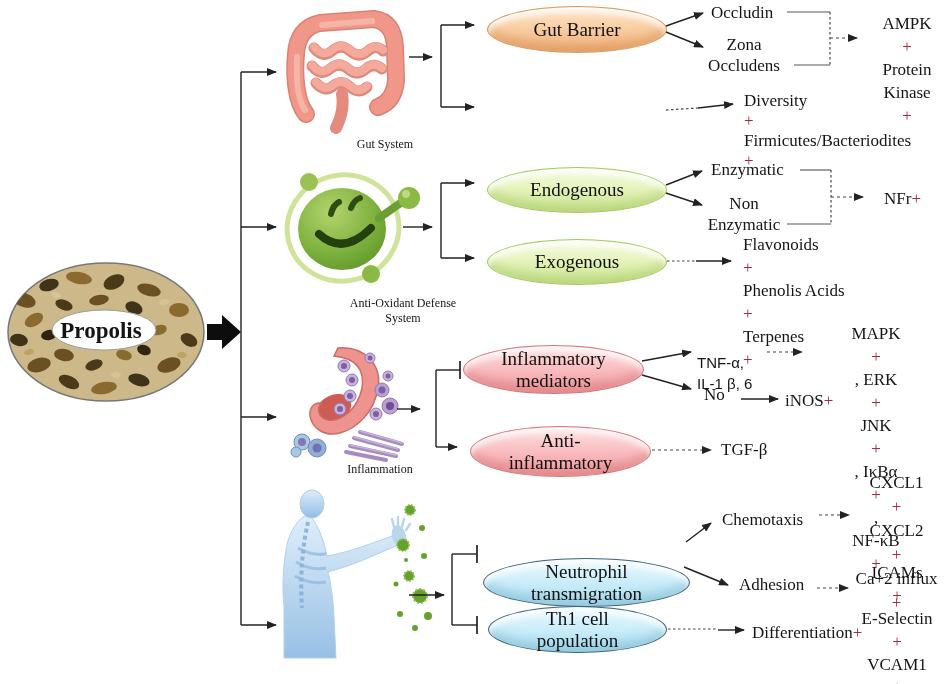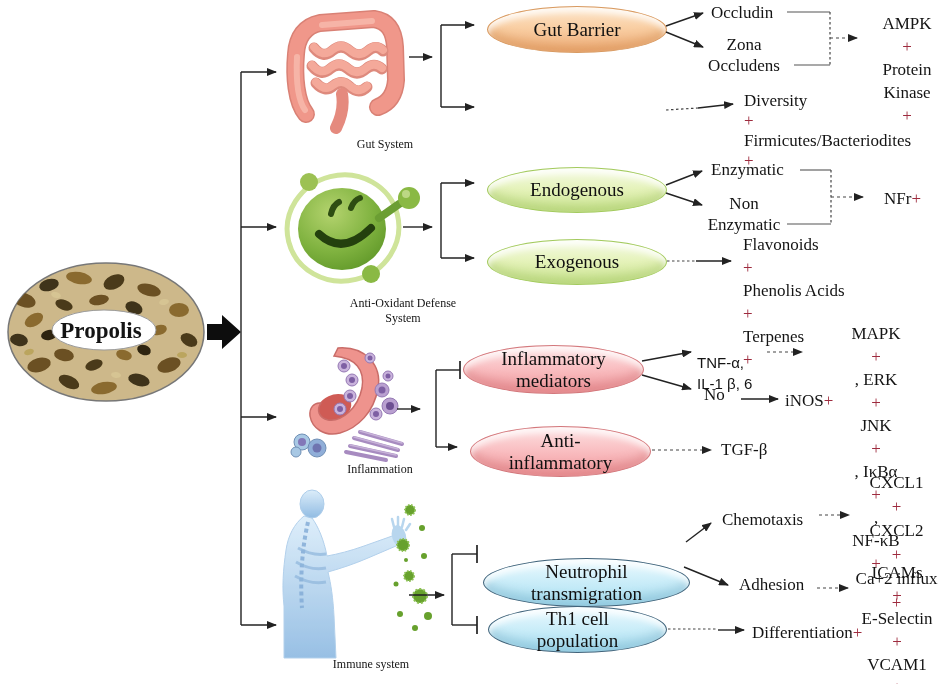--- a/index.html
+++ b/index.html
@@ -300,21 +300,20 @@
     <span>Th1 cell</span>
     <span>population</span>
   </div>
 
   <div class="lbl caption center" style="left:283px;top:137px;width:132px;">Gut System</div>
   <div class="lbl caption center stack" style="left:262px;top:296px;width:210px;">
     <span>Anti-Oxidant  Defense</span>
     <span>System</span>
   </div>
   <div class="lbl caption center" style="left:288px;top:462px;width:112px;">Inflammation</div>
-  <div class="lbl caption center" style="left:270px;top:657px;width:130px;">Immune system</div>
 
   <div class="lbl" style="left:711px;top:3px;">Occludin</div>
   <div class="lbl center stack" style="left:696px;top:34px;width:96px;line-height:21px;">
     <span>Zona</span>
     <span>Occludens</span>
   </div>
   <div class="lbl center stack" style="left:866px;top:12px;width:82px;line-height:23px;">
     <span class="plusify">AMPK<span class="plus">+</span></span>
     <span class="plusify">Protein</span>
     <span class="plusify">Kinase <span class="plus">+</span></span>

